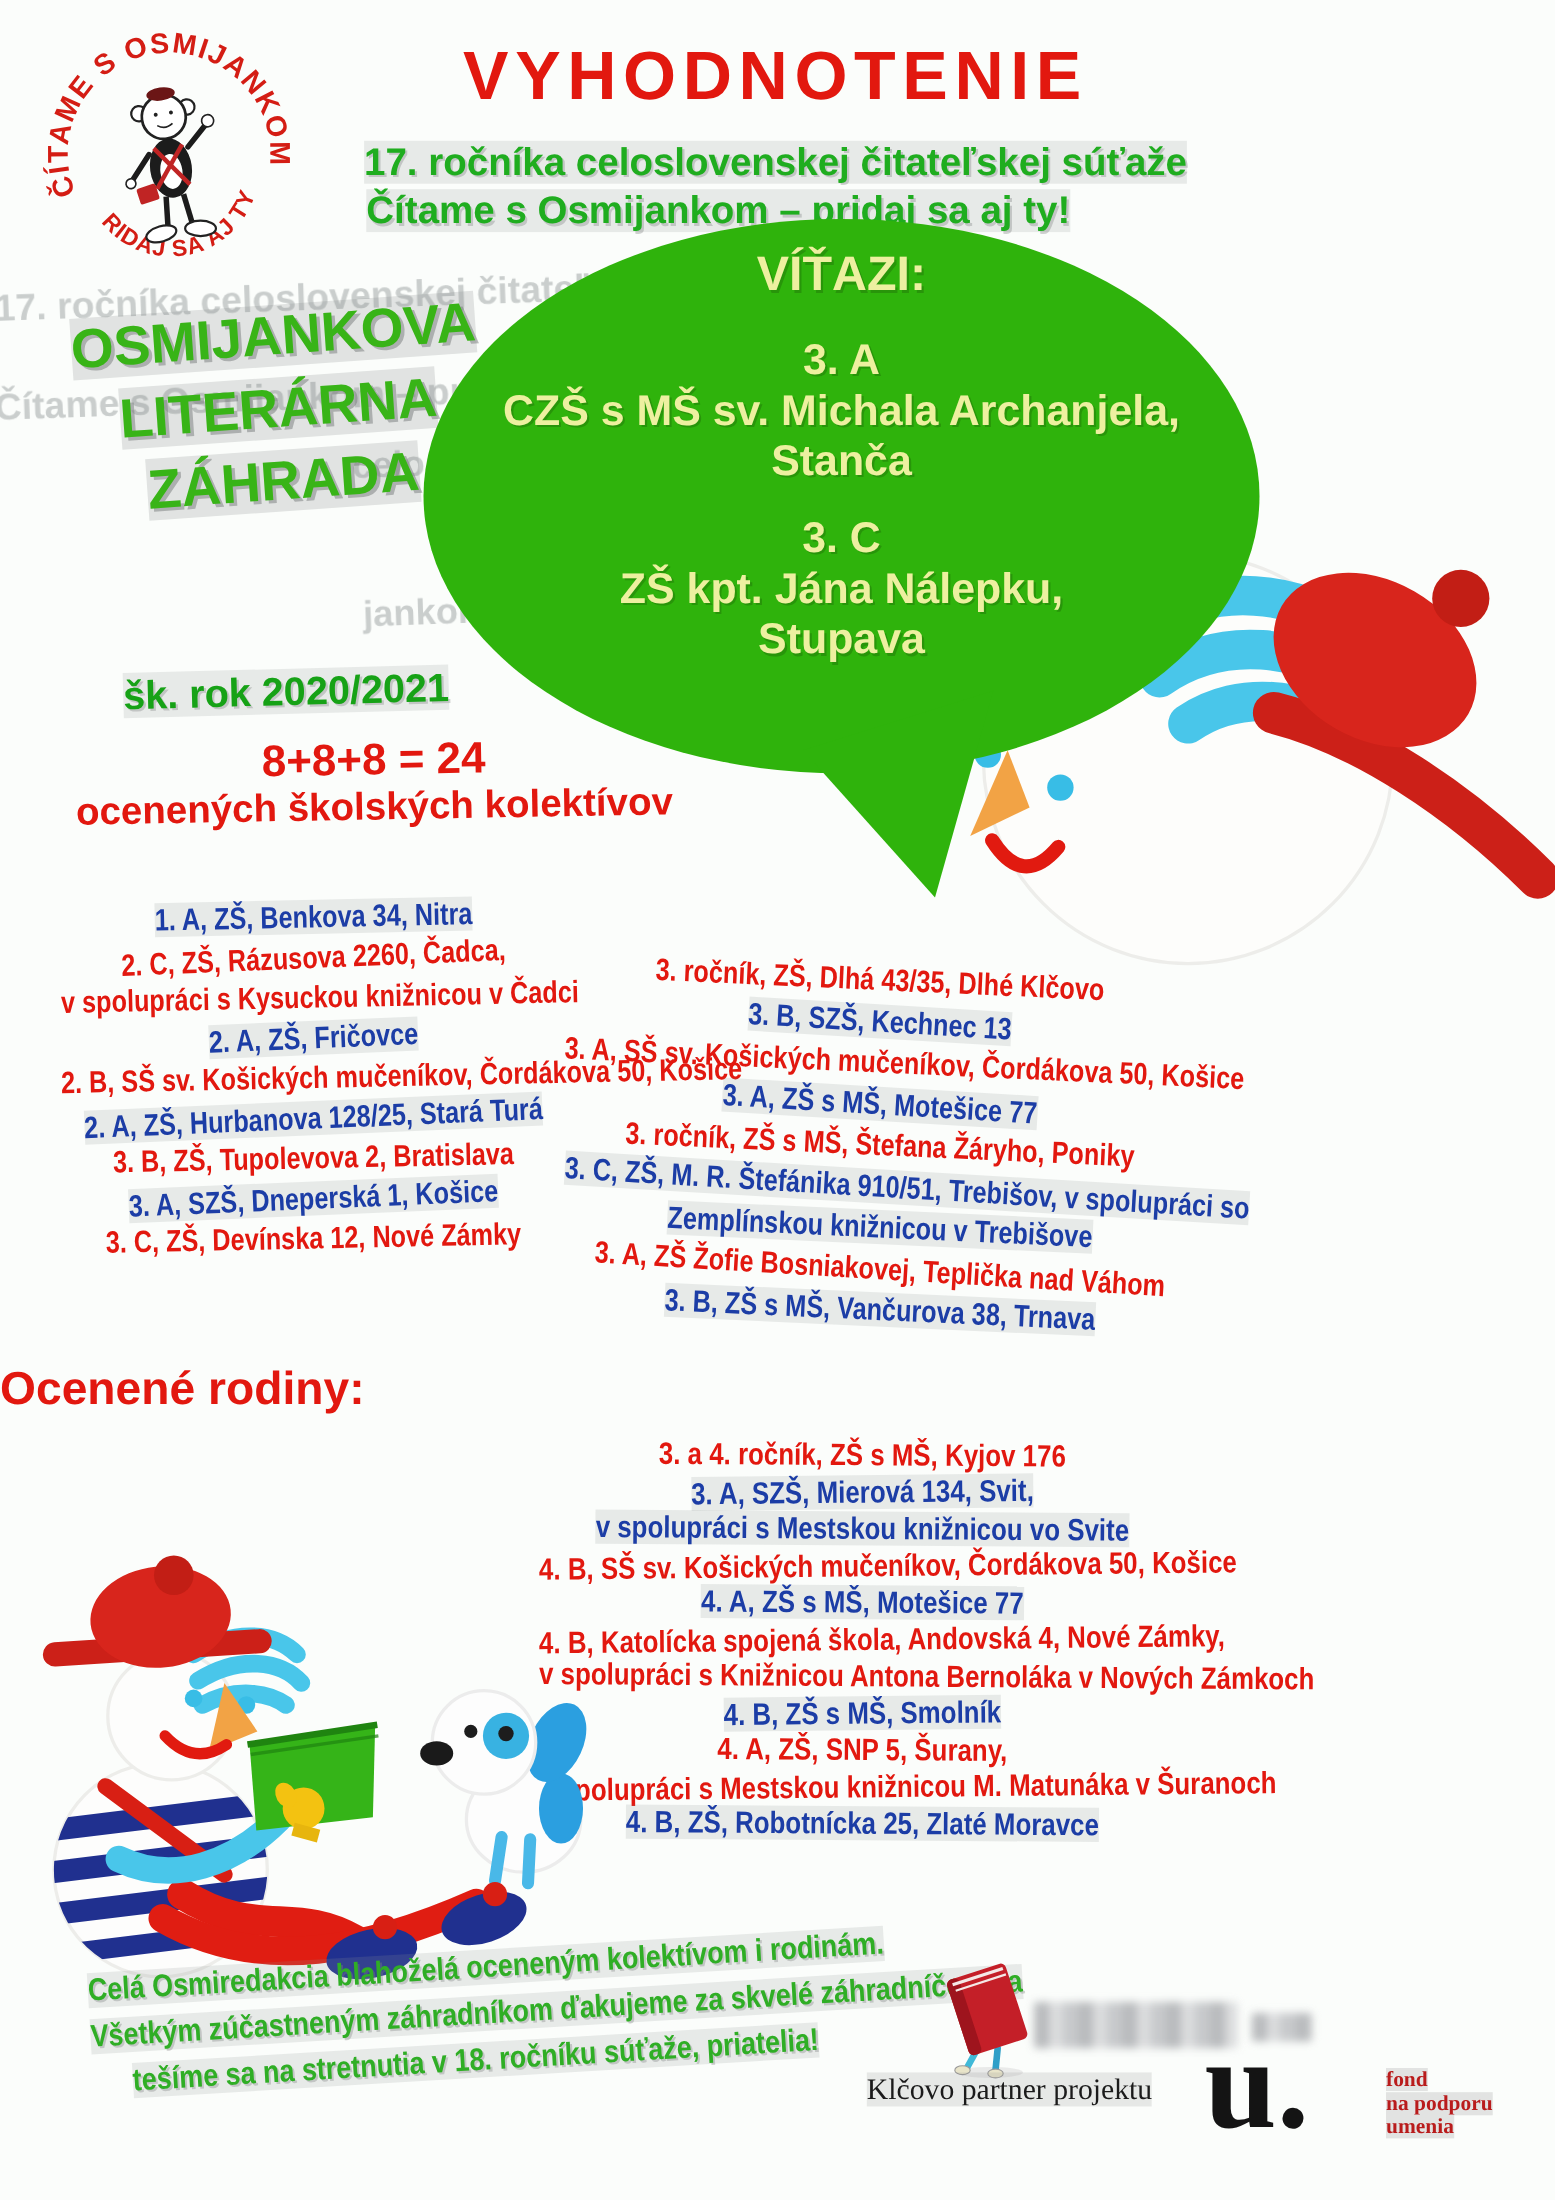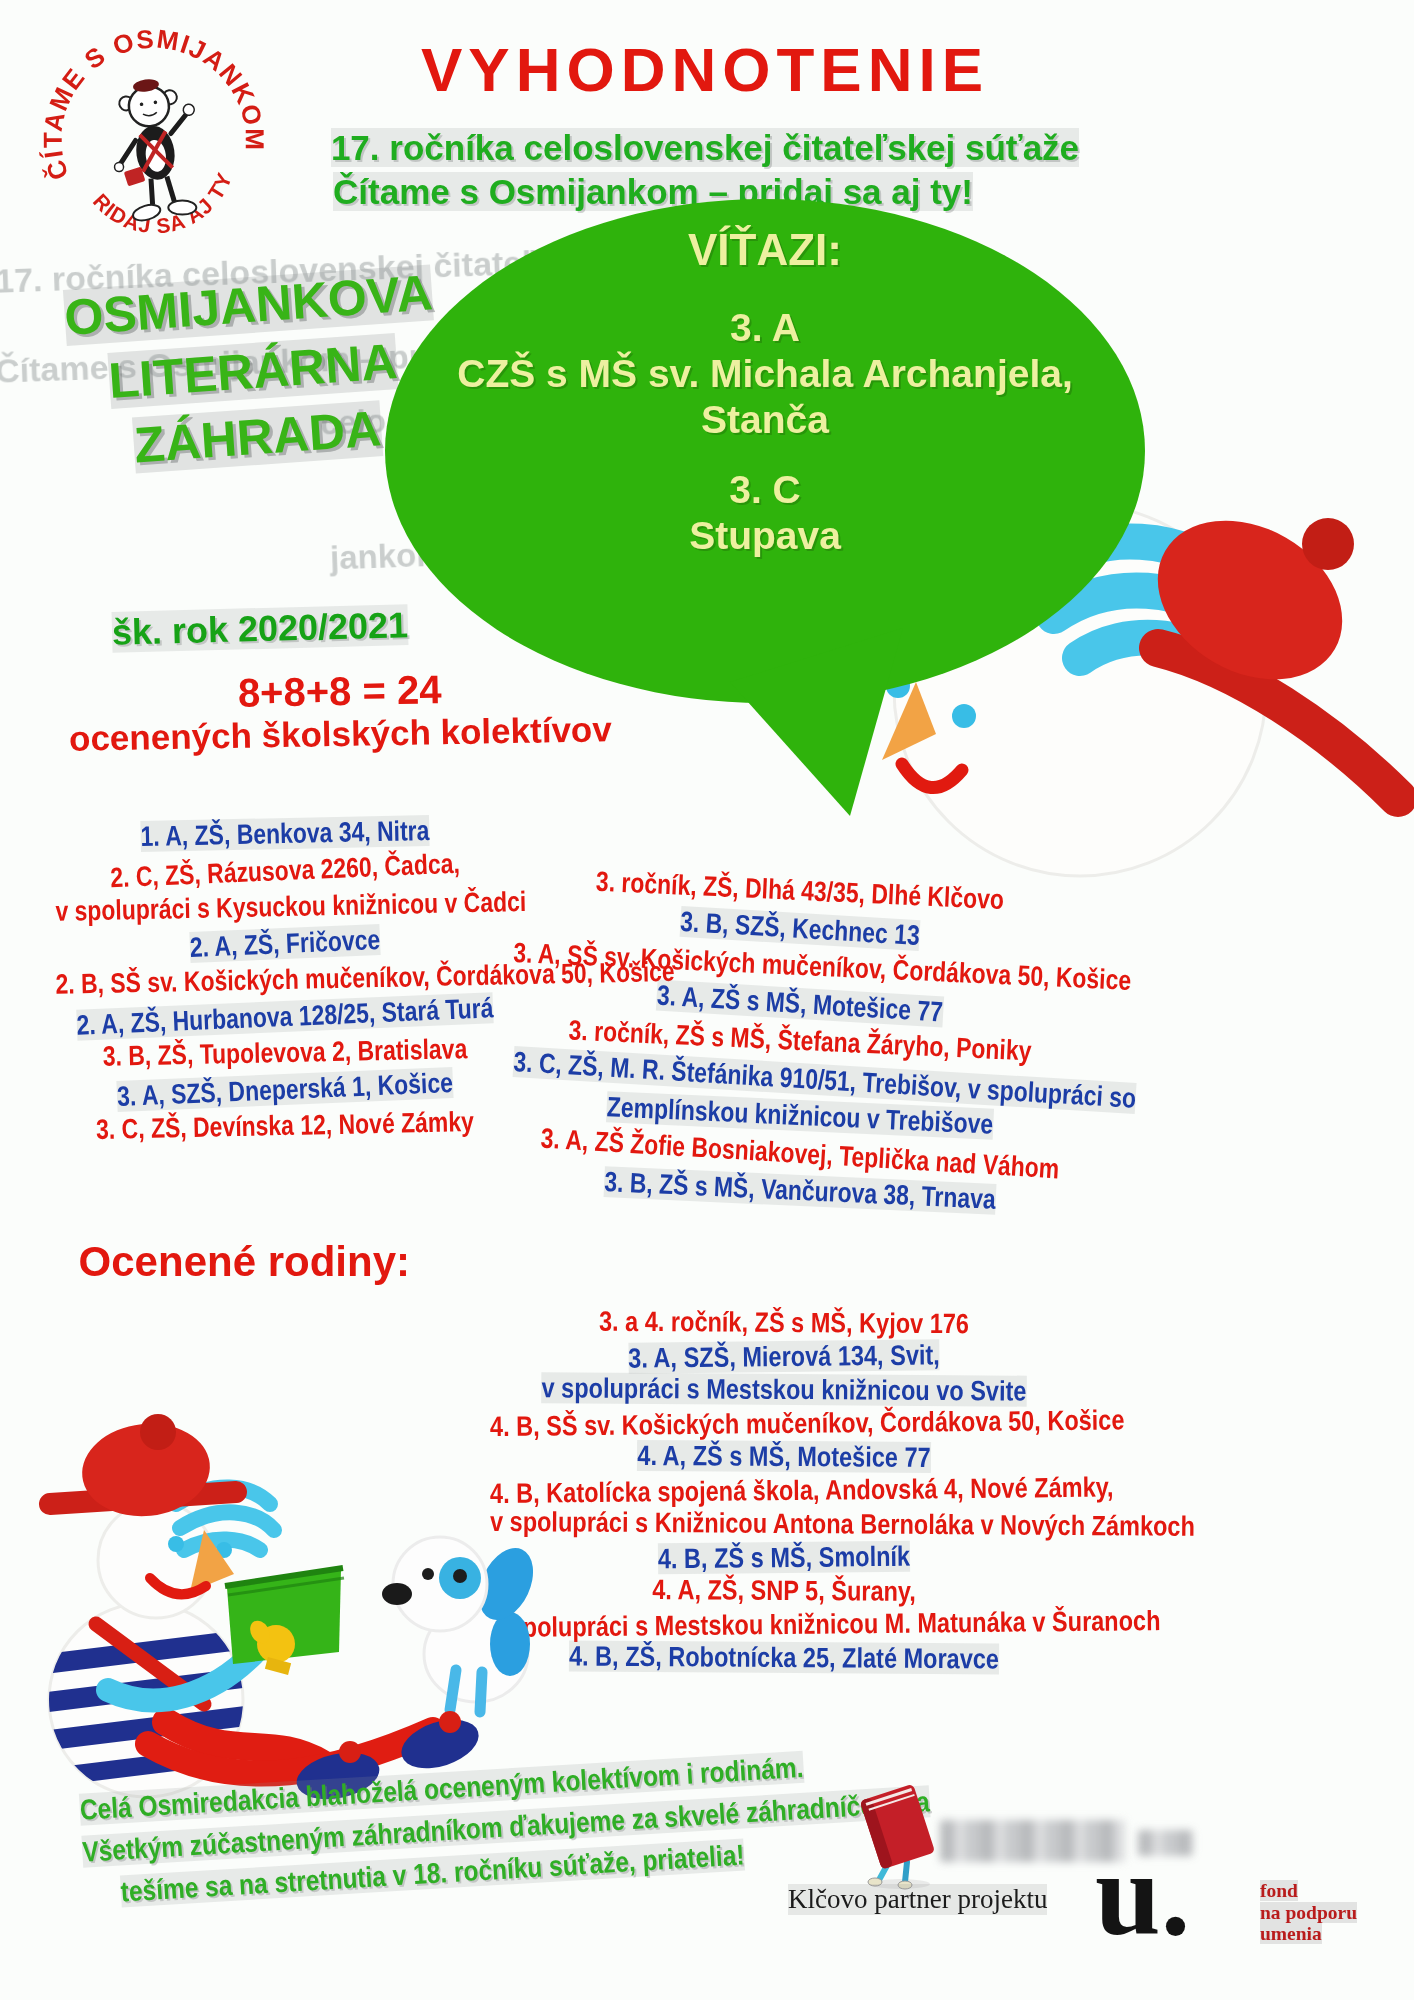--- a/index.html
+++ b/index.html
@@ -54,21 +54,21 @@
   .list-left .ln:nth-child(odd){transform:rotate(-1.2deg) scaleX(.82);}
   .list-left .ln:nth-child(even){transform:rotate(-2.4deg) scaleX(.82);}
   .list-r1{left:450px;top:872px;width:700px;line-height:37.5px;}
   .list-r1 .ln:nth-child(odd){transform:rotate(2.6deg) scaleX(.82);}
   .list-r1 .ln:nth-child(even){transform:rotate(3.4deg) scaleX(.82);}
   .list-r2{left:434px;top:1306px;width:700px;line-height:33.5px;}
   .list-r2 .ln:nth-child(odd){transform:rotate(.4deg) scaleX(.84);}
   .list-r2 .ln:nth-child(even){transform:rotate(-.6deg) scaleX(.84);}
 
   
-  .families-heading{left:0px;top:1238px;width:410px;text-align:right;color:var(--red);
+  .families-heading{left:0px;top:1238px;width:410px;text-align:left;color:var(--red);
                     font-weight:bold;font-size:42px;white-space:nowrap;}
   .families{left:10px;top:1296px;width:480px;text-align:center;
             color:var(--families-green);font-weight:bold;font-size:29.5px;line-height:40px;}
   .families div{white-space:nowrap;}
 
   
   .message{left:25px;top:1768px;width:810px;text-align:center;color:var(--footer-green);
            font-weight:bold;font-size:28.5px;line-height:42px;
            transform:rotate(-3.4deg) scaleX(.86);}
   .message div{white-space:nowrap;}
@@ -151,20 +151,21 @@
 
   <div class="abs bubble-text">
     <div class="bh">VÍŤAZI:</div>
     <div class="winner">
       <div class="bl">3. A</div>
       <div class="bl">CZŠ s MŠ sv. Michala Archanjela,</div>
       <div class="bl">Stanča</div>
     </div>
     <div class="winner">
       <div class="bl">3. C</div>
+      <div class="bl">ZŠ kpt. Jána Nálepku,</div>
       <div class="bl">Stupava</div>
     </div>
   </div>
 
   <div class="abs title">VYHODNOTENIE</div>
   <div class="abs subtitle">
     <span class="sline"><span class="hl">17. ročníka celoslovenskej čitateľskej súťaže</span></span>
     <span class="sline"><span class="hl">Čítame s Osmijankom – pridaj sa aj ty!</span></span>
   </div>
 

